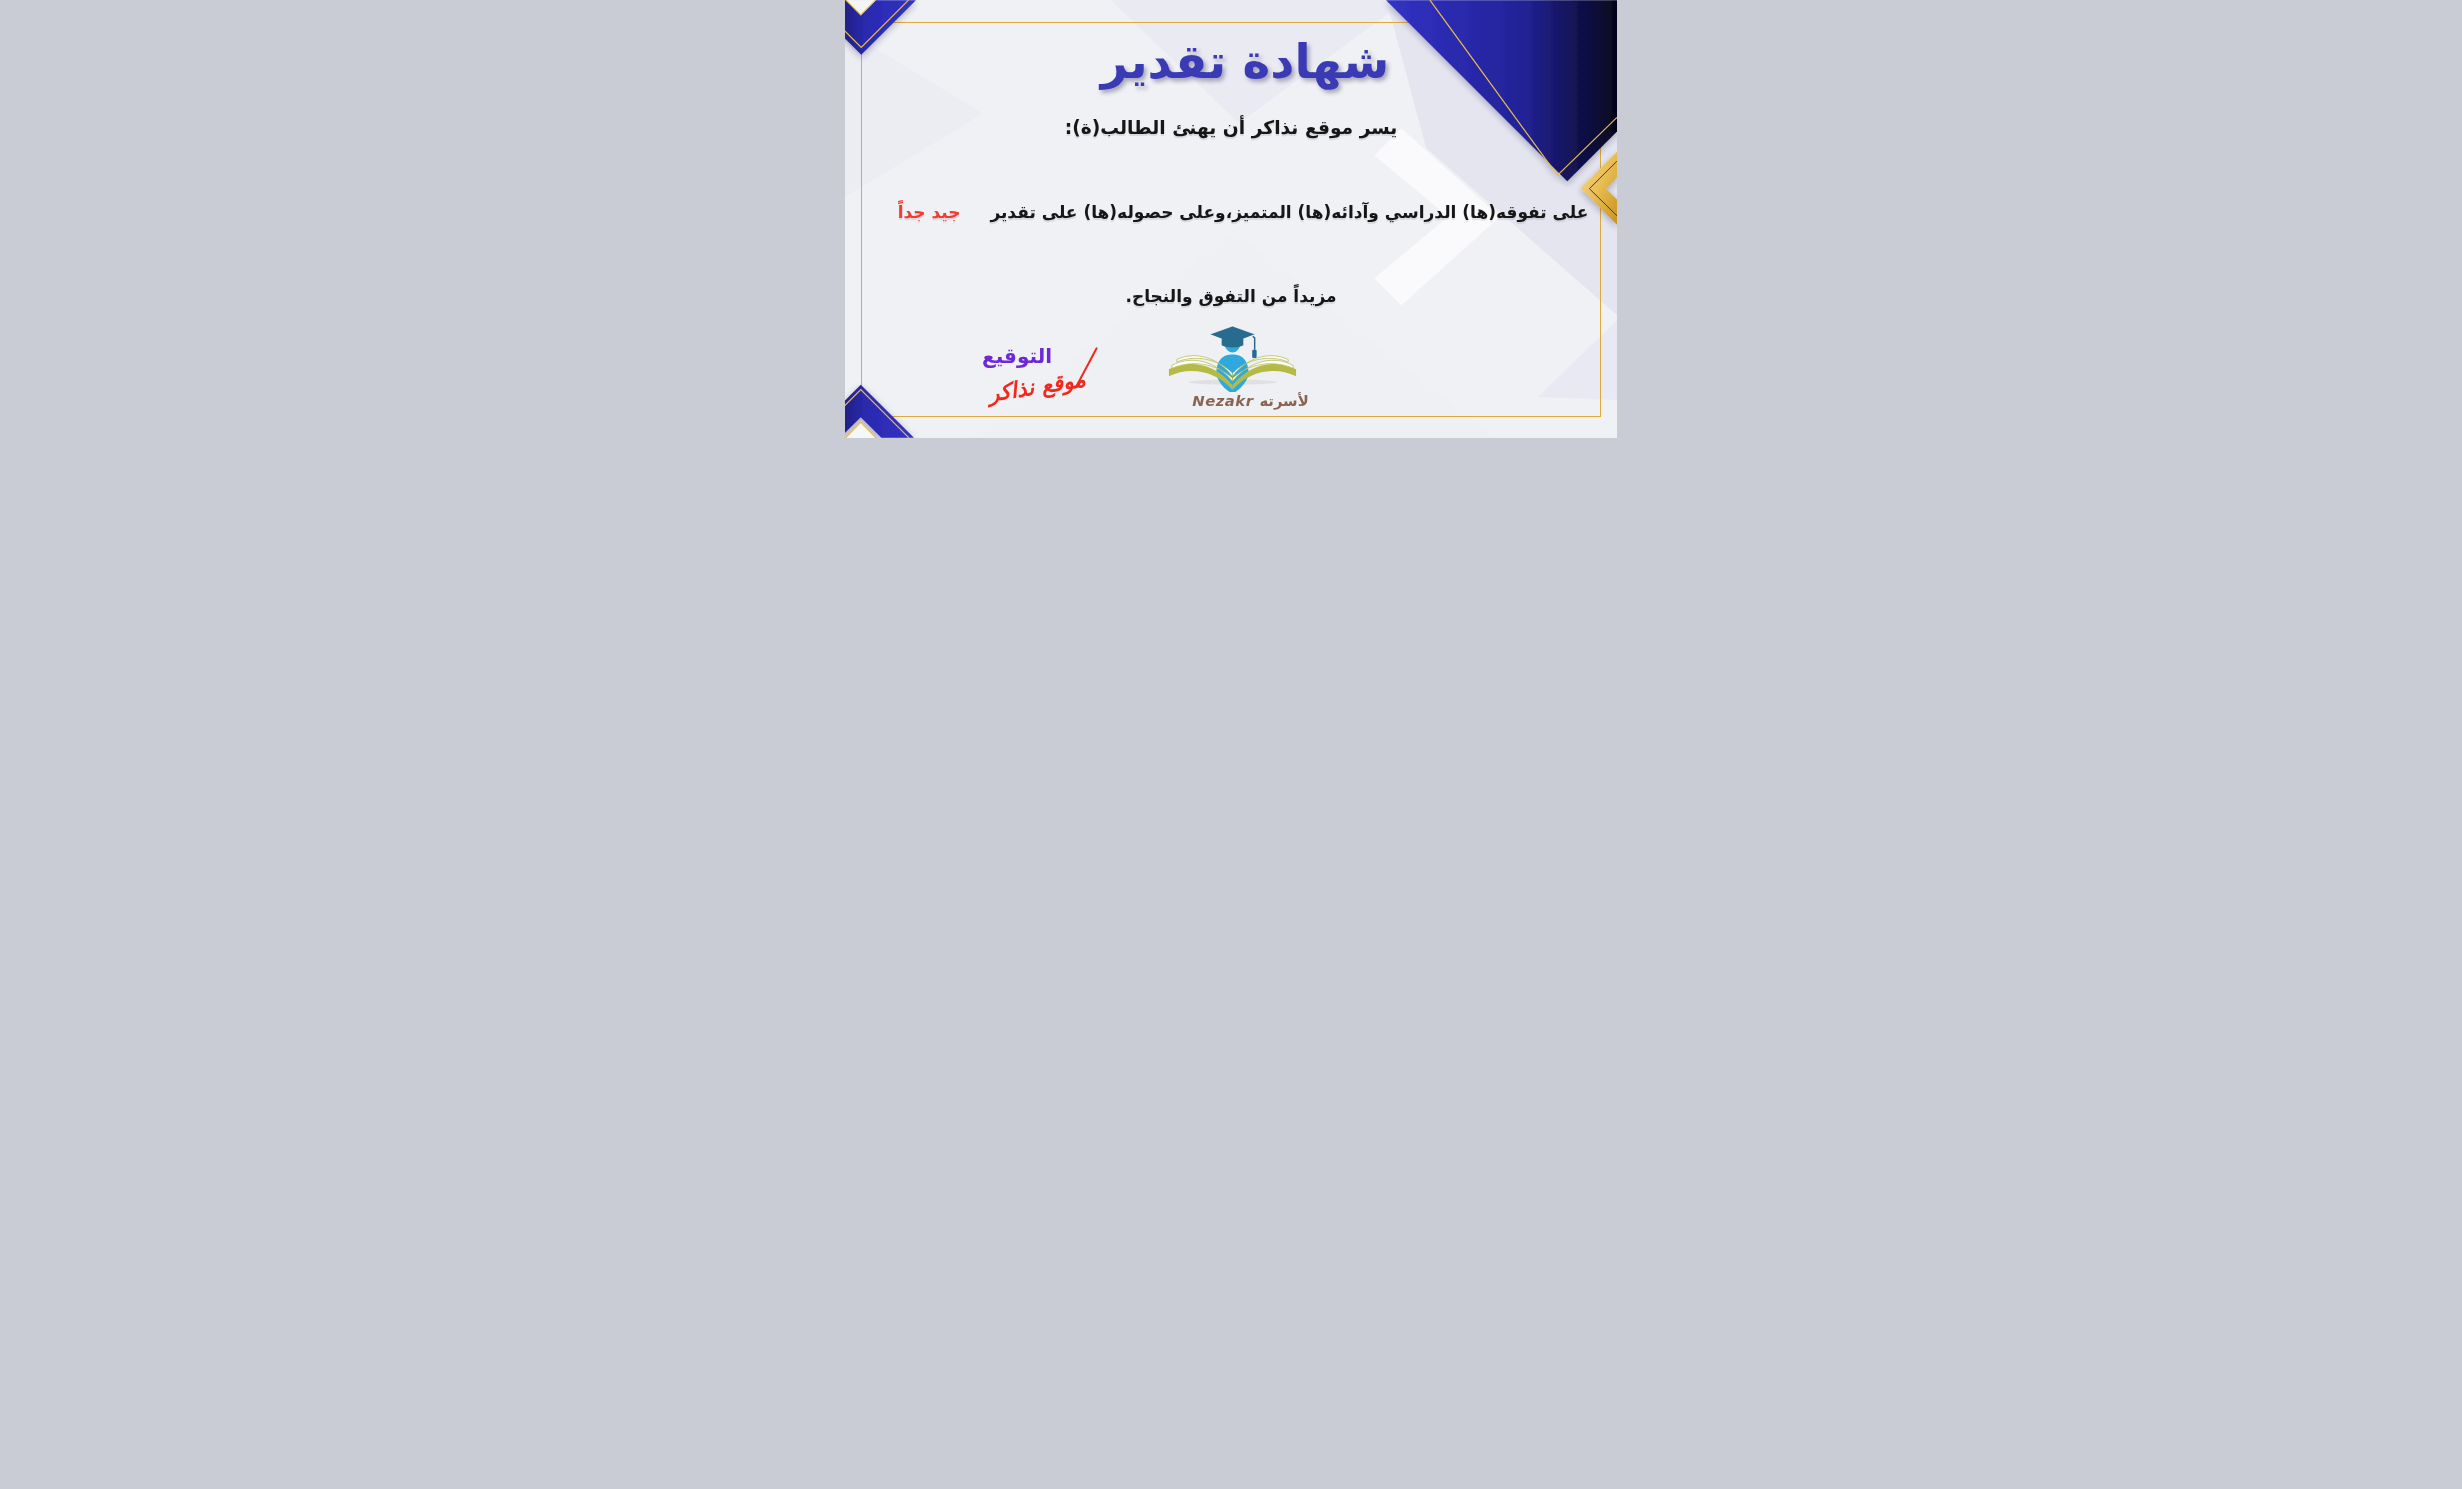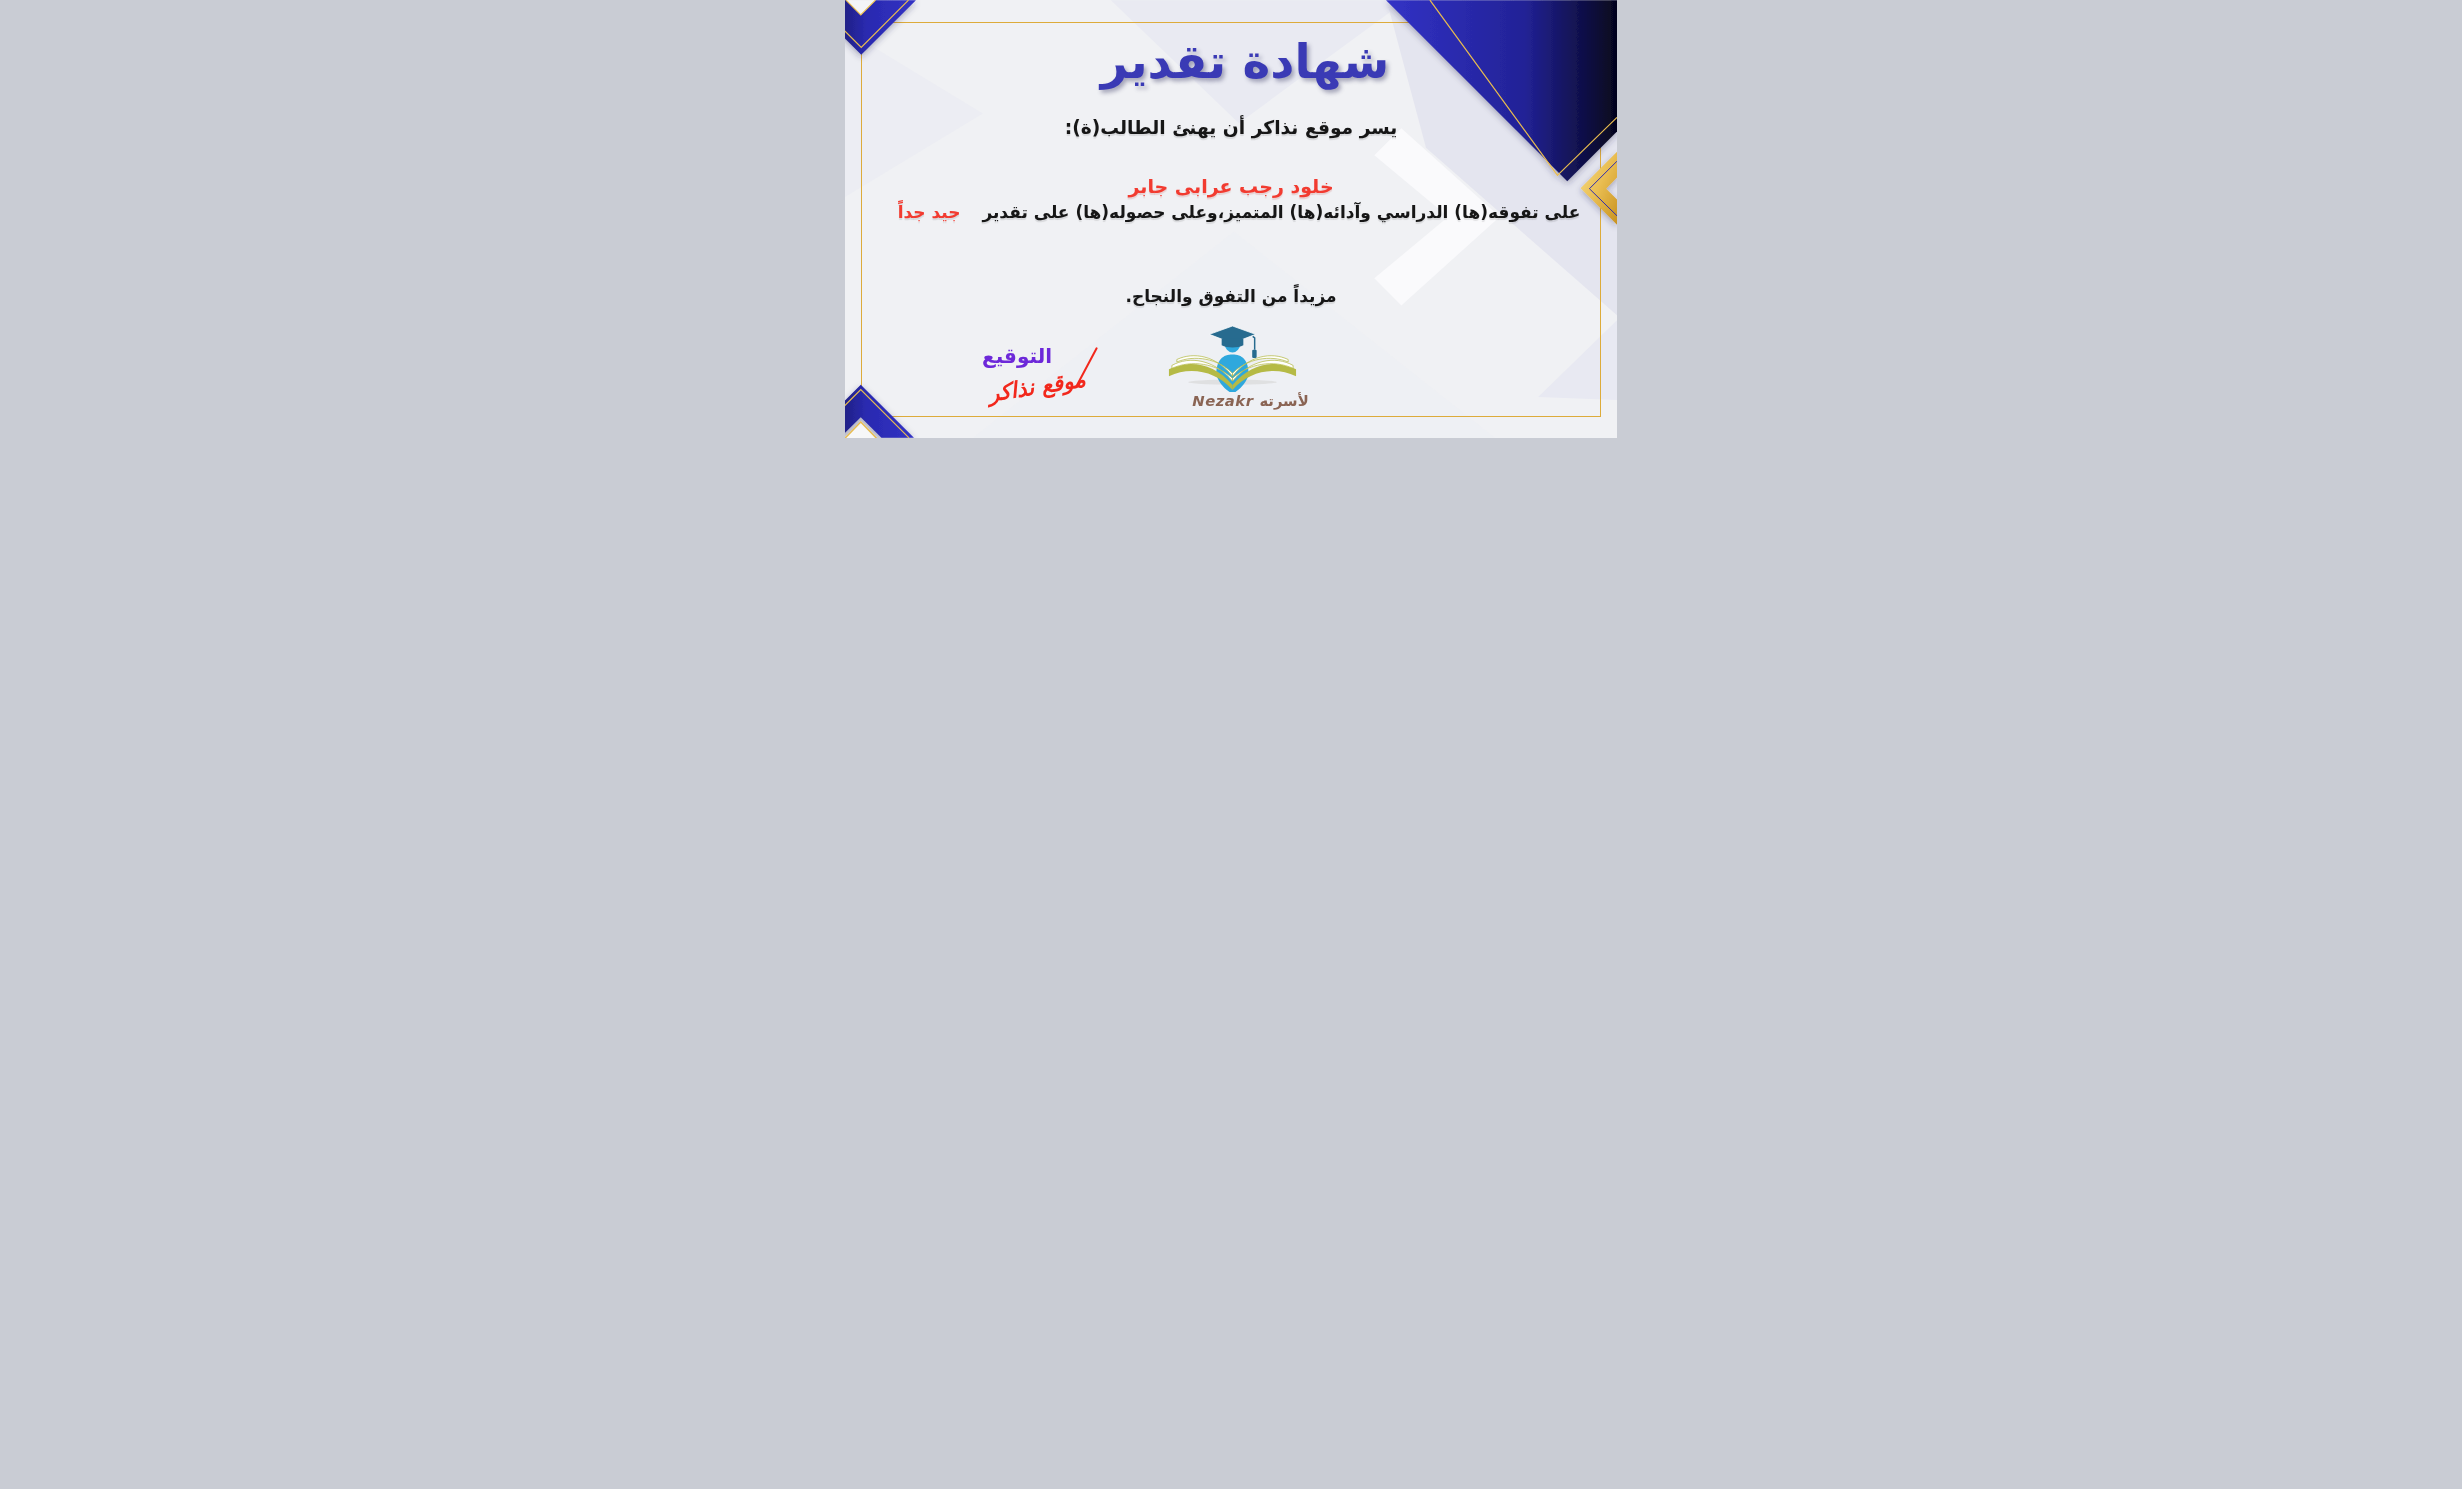--- a/index.html
+++ b/index.html
@@ -25,21 +25,21 @@
   }
   .line{ line-height:27.6px; font-weight:700; color:#161616; white-space:nowrap;
          text-shadow:0 1.5px 1px rgba(0,0,0,.10); }
   .intro{ top:114px; font-size:18.7px; }
   .name { top:173px; font-size:19px; color:#f23b30; text-shadow:0 1.5px 1px rgba(180,30,20,.15); }
   .b1{ top:199px; font-size:17px; }
   .b2{ top:233px; font-size:17px; }
   .b3{ top:266px; font-size:17px; }
   .b4{ top:283px; font-size:17px; }
   .red{ color:#f23b30; }
-  .blank{ margin:0 16px; display:inline-block; }
+  .blank{ margin:0 24px; display:inline-block; }
   .sig-label{ left:123px; top:344px; width:98px; text-align:center;
               font-size:20px; font-weight:700; color:#6d28d9; }
   .sig-value{
     left:123px; top:374px; width:138px; text-align:center;
     font-family:"DejaVu Serif", serif; font-style:italic; font-weight:700;
     font-size:21.7px; color:#f2281c; transform:rotate(-9deg);
   }
   .sig-stroke{
     left:230px; top:342px; width:1.5px; height:45px; background:#f2281c;
     border-radius:1px; transform:rotate(28deg); transform-origin:bottom center;
@@ -110,21 +110,20 @@
       <polygon points="0,890 32,857 64,890" fill="#f6f7f8"></polygon>
       <polyline points="0,890 32,857 64,890" fill="none" stroke="#e8bc4f" stroke-width="3"></polyline>
     </g>
   </svg>
 
   <div class="content">
     <div class="abs ctr title">شهادة تقدير</div>
 
     <div class="abs ctr line intro">يسر موقع نذاكر أن يهنئ الطالب(ة):</div>
 
-    <div class="abs ctr line name">خلود رجب عرابى جابر</div>
 
     <div class="abs ctr line b1">
       <span>على تفوقه(ها) الدراسي وآدائه(ها) المتميز،وعلى حصوله(ها) على تقدير</span>
       <span class="red blank">جيد جداً</span>
     </div>
 
 
 
     <div class="abs ctr line b4">مزيداً من التفوق والنجاح.</div>
 

